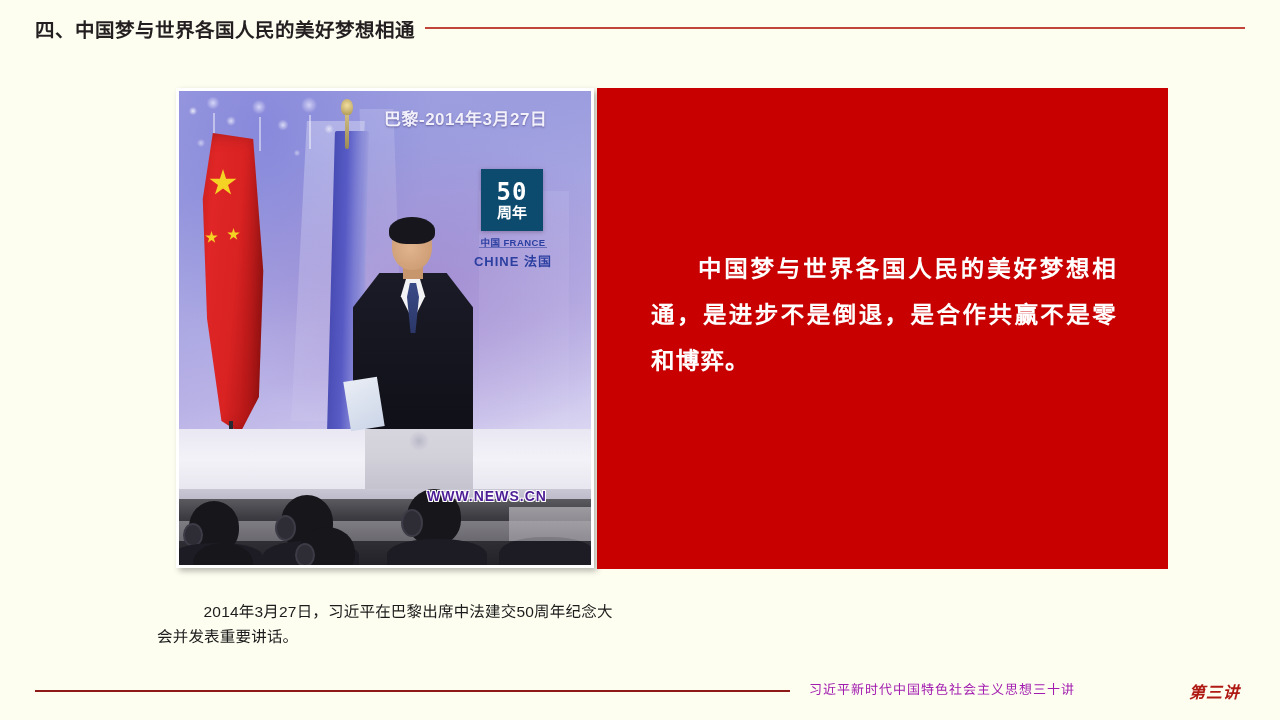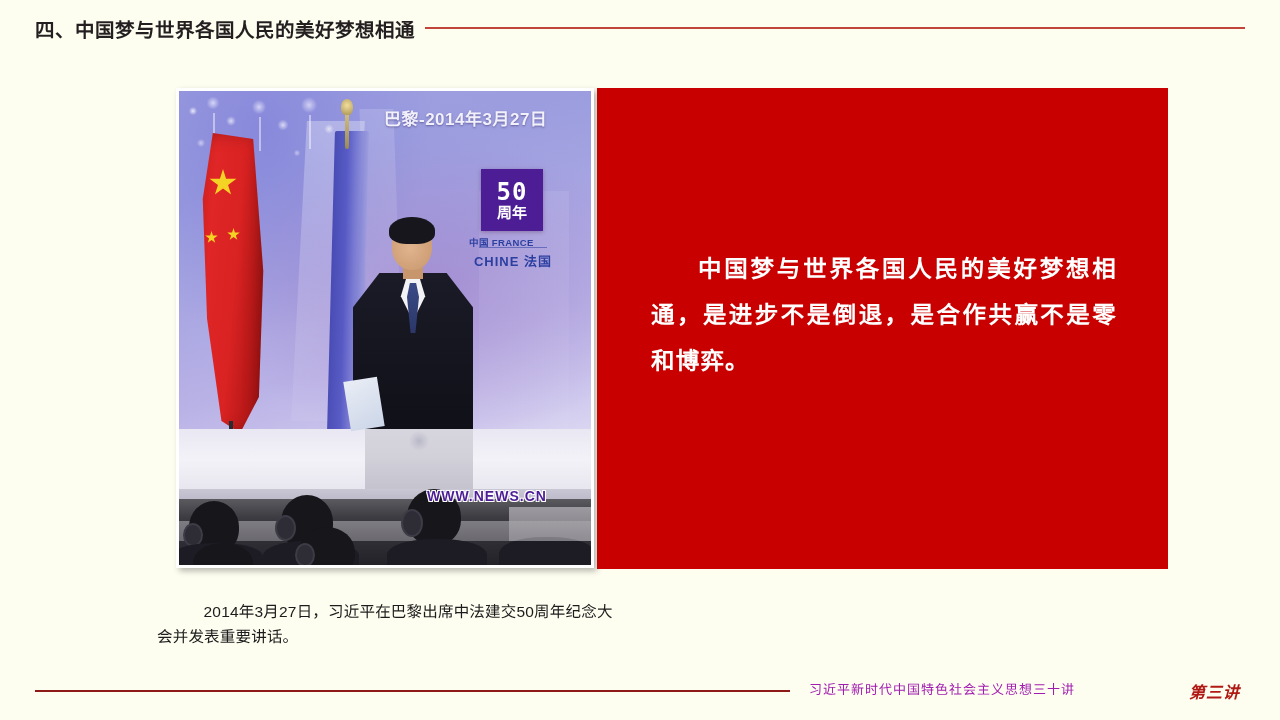--- a/index.html
+++ b/index.html
@@ -171,21 +171,21 @@
     letter-spacing: 0.5px;
     text-shadow: 0 1px 2px rgba(60,50,110,.55);
     white-space: nowrap;
   }
 
   
   .logo-box {
     position: absolute;
     left: 302px; top: 78px;
     width: 62px; height: 62px;
-    background: #4c1d95;
+    background: #0c4a6e;
     display: flex;
     flex-direction: column;
     align-items: center;
     justify-content: center;
     box-shadow: 0 1px 4px rgba(70,30,60,.35);
   }
   .logo-50 {
     font-size: 24px;
     font-weight: bold;
     color: #ffffff;
@@ -197,20 +197,21 @@
     font-size: 15px;
     font-weight: bold;
     color: #ffffff;
     line-height: 1.05;
     margin-top: 1px;
   }
   .logo-cf {
     position: absolute;
     left: 290px; top: 144px;
     width: 88px;
+    text-align: center;
     font-size: 9.5px;
     font-weight: bold;
     color: #2b3fa0;
     letter-spacing: .4px;
     white-space: nowrap;
   }
   .logo-div {
     position: absolute;
     left: 300px; top: 156px;
     width: 68px; height: 1px;

